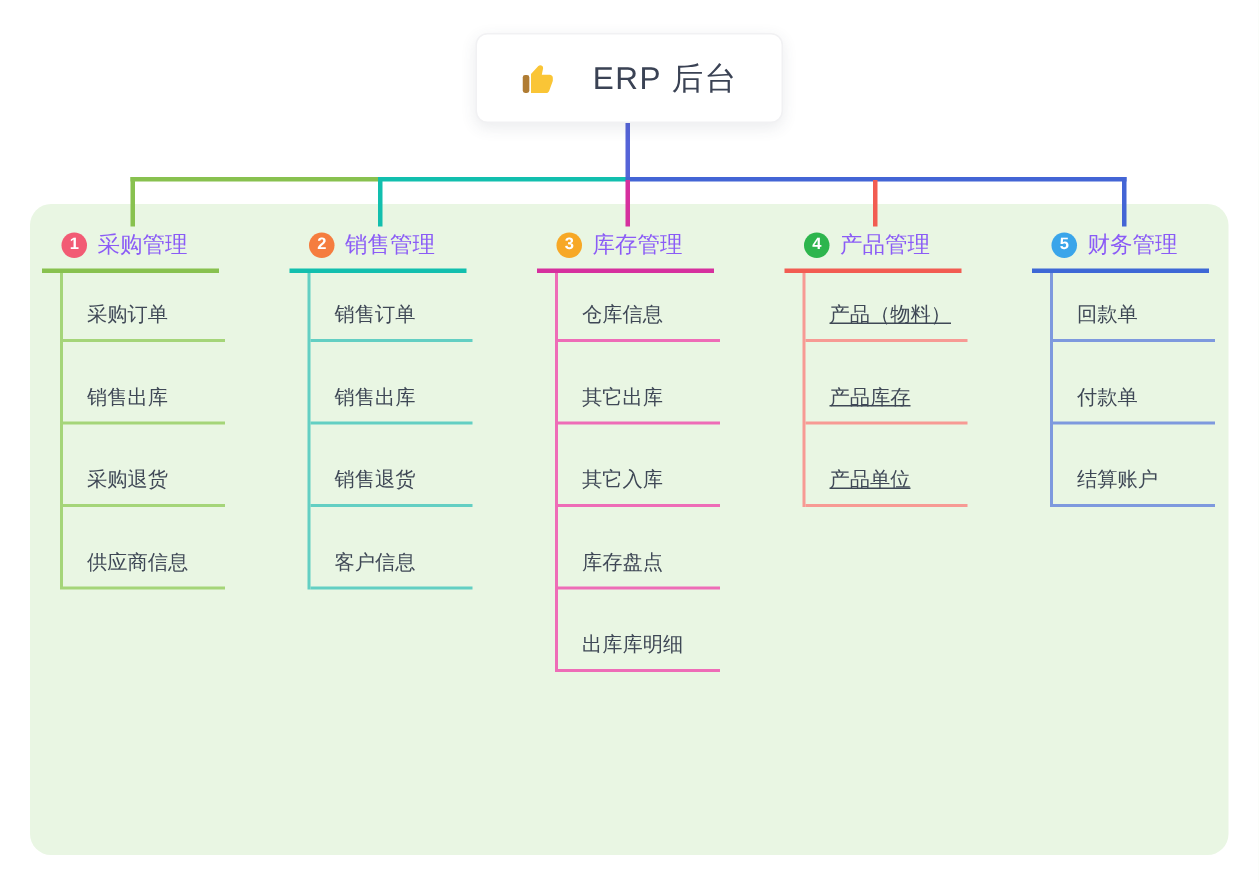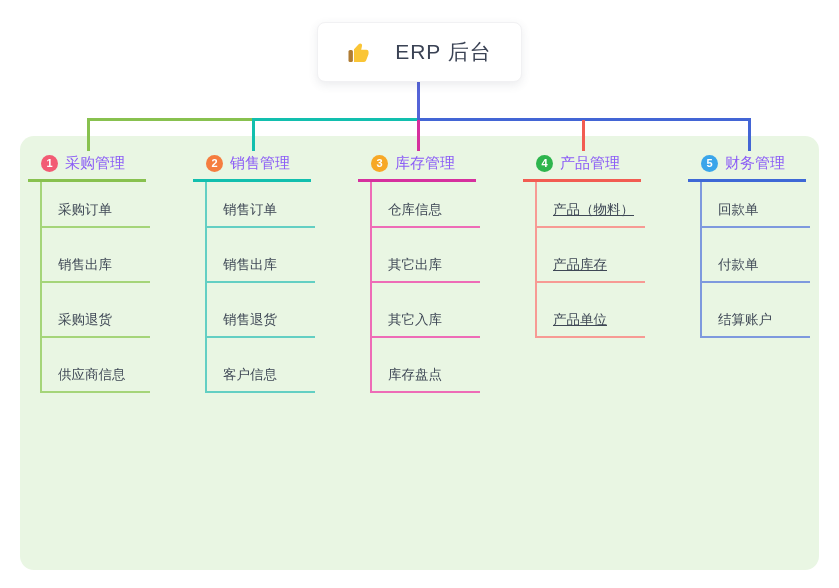--- a/index.html
+++ b/index.html
@@ -146,20 +146,23 @@
         </li>
       <li>
           <span class="sub-label">其它出库</span>
         </li>
       <li>
           <span class="sub-label">其它入库</span>
         </li>
       <li>
           <span class="sub-label">库存盘点</span>
         </li>
+      <li>
+          <span class="sub-label">出库库明细</span>
+        </li>
     </ul>
   </div>
 
   <div class="branch b4">
     <div class="branch-header">
       <span class="badge">4</span>
       <span class="branch-label">产品管理</span>
     </div>
     <ul class="sub-list">
       <li>

